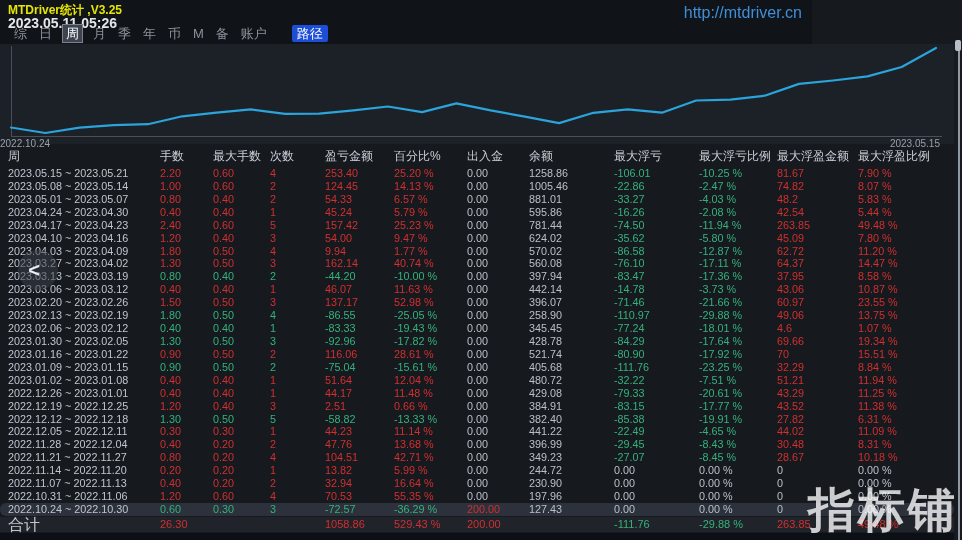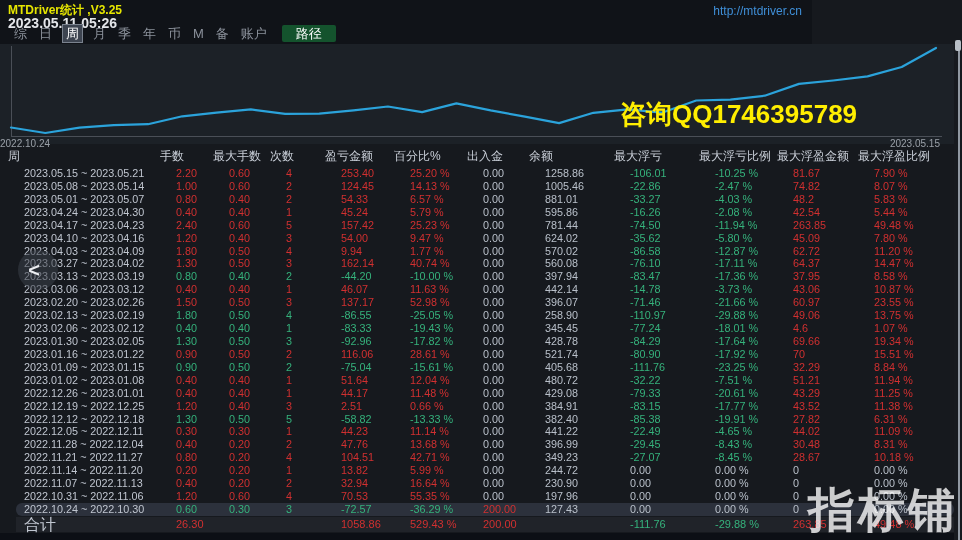--- a/index.html
+++ b/index.html
@@ -5,41 +5,41 @@
   * { margin:0; padding:0; box-sizing:border-box; }
   html,body { background:#000; }
   .window {
     position:relative; width:962px; height:540px; overflow:hidden;
     background:#16191e; font-family:"Liberation Sans", sans-serif;
   }
   
   .titlebar { position:absolute; left:0; top:0; width:812px; height:44px; background:#101318; }
   .app-title { position:absolute; left:8px; top:2px; color:#e6e600; font-size:12px; font-weight:bold; }
   .datetime  { position:absolute; left:8px; top:15px; color:#e4e6ea; font-size:14px; font-weight:bold; }
-  .url { position:absolute; right:10px; top:4px; color:#3f8fd8; font-size:12px; }
+  .url { position:absolute; right:10px; top:4px; color:#3f8fd8; font-size:16px; }
   .menu { position:absolute; left:13px; top:25px; display:flex; align-items:center; gap:10px;
           color:#8b919b; font-size:13px; line-height:17px; }
   .menu-item { padding:0 1px; cursor:default; }
   .menu-item.selected { background:#3d4450; color:#ffffff; outline:1px solid #7a828e; padding:0 3px; }
-  .path-button { margin-left:4px; background:#14532d; color:#ffffff; padding:0 14px; border-radius:2px; }
+  .path-button { margin-left:14px; background:#1d4ed8; color:#ffffff; padding:0 5px; border-radius:2px; }
   
   .chart { position:absolute; left:0; top:44px; width:954px; height:100px; background:#1c2127; overflow:visible; }
   .axis-y { position:absolute; left:11px; top:2px; height:91px; width:1px; background:#4a4f57; }
   .axis-x { position:absolute; left:11px; right:12px; bottom:7px; height:1px; background:#4a4f57; }
   .chart svg { position:absolute; left:0; top:0; }
   .xlabel { position:absolute; color:#9aa0a8; font-size:10px; top:94px; }
   .xlabel.start { left:0; }
   .xlabel.end { right:14px; }
   .qq-text { position:absolute; left:620px; top:53px; color:#ffee00; font-size:26px; font-weight:bold; white-space:nowrap; }
   
   .table { position:absolute; left:0; top:146px; width:954px; }
   .grid-row { display:grid; grid-template-columns:152px 53px 57px 55px 69px 73px 62px 85px 85px 78px 81px 1fr;
               padding-left:8px; white-space:nowrap; }
   .thead { height:21px; line-height:21px; color:#c9cfd8; font-size:12px; }
-  .trow { height:12.93px; line-height:12.93px; font-size:10.8px;margin-left:16px; }
+  .trow { height:12.93px; line-height:12.93px; font-size:10.8px; }
   .trow.selected { background:#2c313c;border-radius:6px; }
   .trow.total { height:15px; line-height:15px; font-size:11px; background:#202329; margin-top:1px; }
   .trow.total .c-date { font-size:16px; }
   .c-date { color:#c0c6d0; }
   .c-dim  { color:#b9c0ca; }
   .c-up   { color:#d13030; }
   .c-down { color:#35b27c; }
   
   .footer-strip { position:absolute; left:0; bottom:0; width:962px; height:7px; background:#0c0f15; }
   .watermark { position:absolute; right:4px; bottom:-2px; color:rgba(255,255,255,0.78);
@@ -78,21 +78,20 @@
   </div>
 
   <div class="chart">
     <div class="axis-y"></div>
     <div class="axis-x"></div>
     <svg width="954" height="100" viewBox="0 0 954 100">
       <polyline id="equity-line" fill="none" stroke="#2ba3db" stroke-width="2.2" stroke-linejoin="round" stroke-linecap="round" points="11.0,83.5 45.3,89.0 79.5,83.7 113.8,81.2 148.0,80.2 182.3,72.3 216.6,68.7 250.8,65.4 285.1,69.8 319.3,69.7 353.6,66.3 387.9,62.5 422.1,68.1 456.4,59.4 490.6,66.4 524.9,72.6 559.1,79.1 593.4,68.8 627.7,65.4 661.9,68.7 696.2,56.5 730.4,55.7 764.7,51.7 799.0,39.9 833.2,36.5 867.5,32.4 901.7,23.0 936.0,4.0"></polyline>
     </svg>
     <div class="xlabel start">2022.10.24</div>
     <div class="xlabel end">2023.05.15</div>
-    <div class="qq-text">咨询QQ1746395789</div>
   </div>
 
   <div class="table">
     <div class="grid-row thead" id="table-header">
         <span>周</span>
         <span>手数</span>
         <span>最大手数</span>
         <span>次数</span>
         <span>盈亏金额</span>
         <span>百分比%</span>

